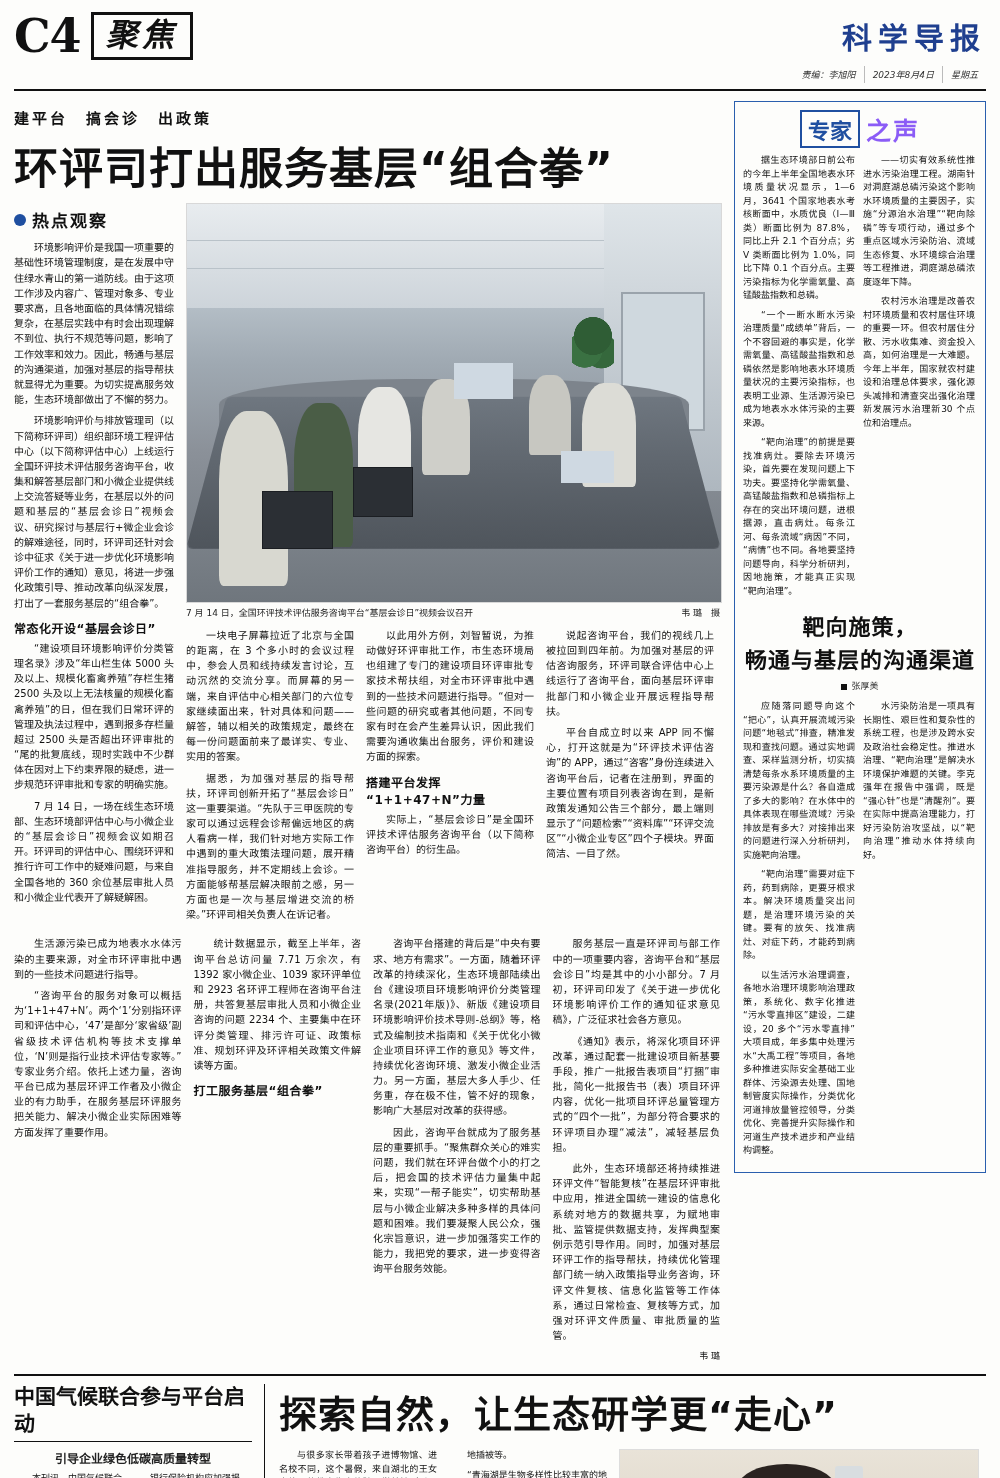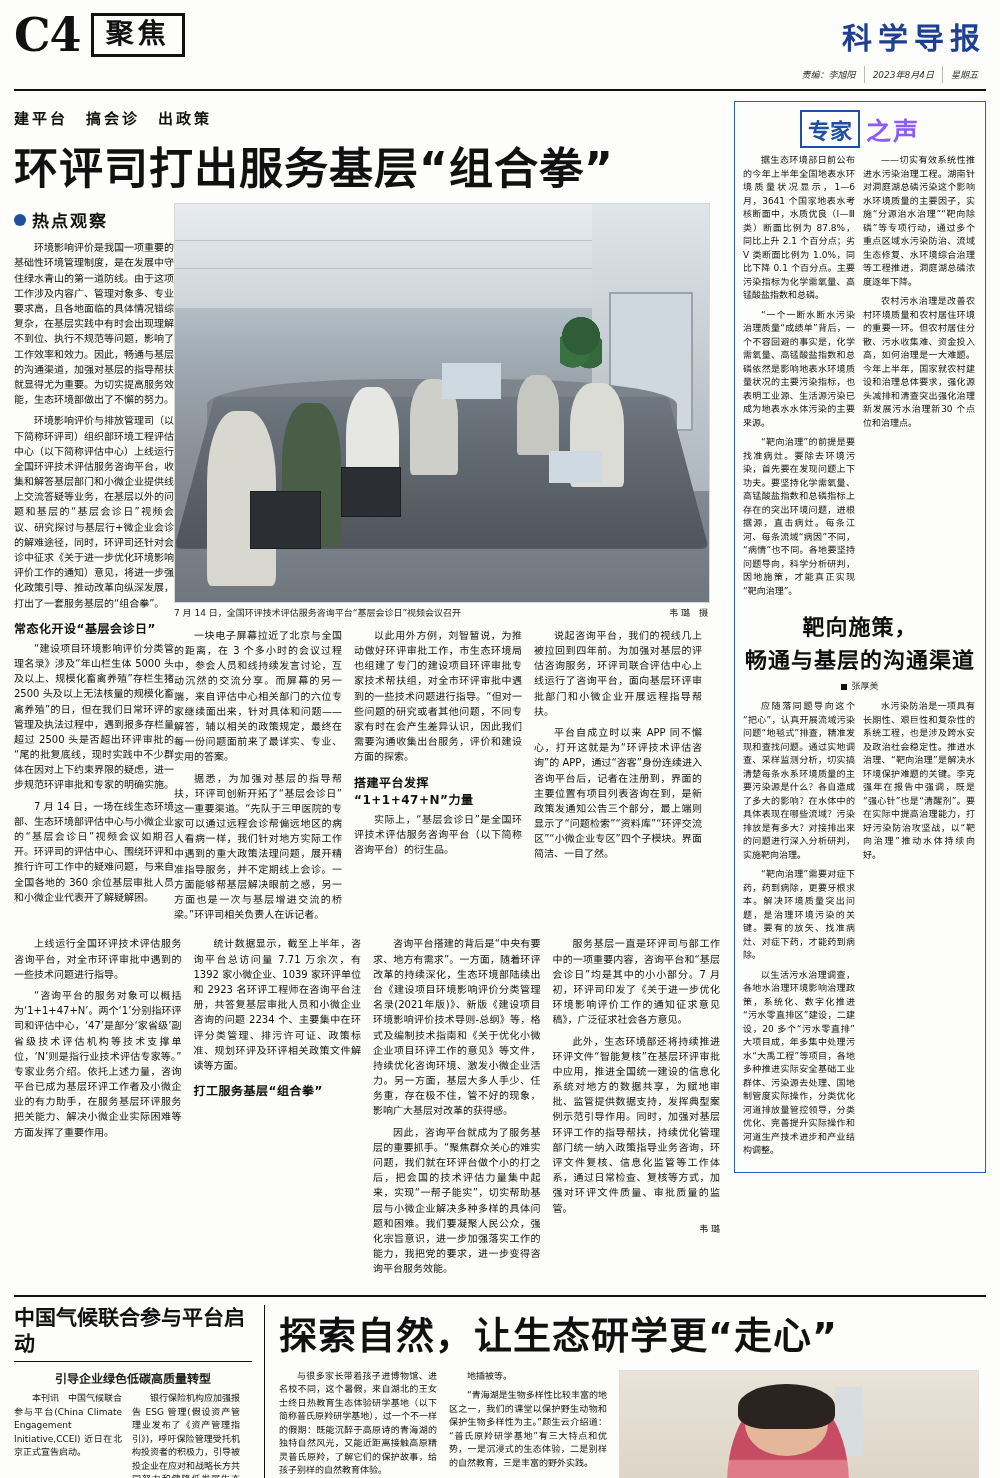--- a/index.html
+++ b/index.html
@@ -11,21 +11,21 @@
     position:relative;
     overflow:hidden;
   }
   .page{position:relative;width:1000px;height:1478px;box-sizing:border-box;padding:0 14px;}
 
   
   .masthead{display:flex;align-items:flex-start;justify-content:space-between;padding-top:12px;}
   .mast-left{display:flex;align-items:center;gap:10px;}
   .page-no{font-family:"DejaVu Serif","Liberation Serif",serif;font-size:46px;font-weight:700;letter-spacing:-1px;line-height:1;}
   .section-box{border:3px solid #111;padding:4px 12px 6px;}
-  .section-box span{font-size:28px;font-weight:700;line-height:1;font-family:"DejaVu Sans","Liberation Sans",sans-serif;letter-spacing:4px;}
+  .section-box span{font-size:32px;font-weight:700;line-height:1;font-family:"DejaVu Sans","Liberation Sans",sans-serif;letter-spacing:4px;font-style:italic;}
   .mast-right{display:flex;flex-direction:column;align-items:flex-end;gap:8px;padding-top:2px;}
   .paper-name{font-family:"DejaVu Serif","Liberation Serif",serif;font-size:30px;font-weight:700;letter-spacing:6px;color:#1f3f8f;}
   .mast-meta{display:flex;gap:0;font-size:9px;color:#333;font-style:italic;}
   .mast-meta div{border-left:1px solid #bbb;padding:2px 8px;}
   .mast-meta div:first-child{border-left:none;}
   .mast-rule{border-top:2px solid #111;margin-top:6px;}
 
   
   .top-area{display:flex;gap:14px;margin-top:10px;}
   .col-main{width:706px;}
@@ -33,21 +33,21 @@
 
   .kicker{font-size:15px;font-weight:700;letter-spacing:3px;margin:6px 0 4px;}
   .headline{font-size:44px;font-weight:700;line-height:1.12;letter-spacing:1px;margin:16px 0 10px;}
 
   .tagbar{display:inline-flex;align-items:center;gap:6px;margin:4px 0 8px;}
   .tag-dot{width:12px;height:12px;border-radius:50%;background:#1f4fa0;display:inline-block;}
   .tag-text{font-size:17px;font-weight:700;letter-spacing:2px;}
   p.t{font-size:10px;line-height:1.52;text-align:justify;margin:0 0 6px;text-indent:2em;}
   .sub-h{font-size:12px;font-weight:700;margin:8px 0 5px;letter-spacing:.5px;}
 
-  .lead-wrap{display:flex;}
+  .lead-wrap{display:flex;gap:12px;}
   .lead-col{width:160px;}
   .photo-col{width:534px;}
   .photo{width:534px;height:398px;border:1px solid #d8d8d8;position:relative;overflow:hidden;
     background:linear-gradient(180deg,#cfd6dc 0%,#b9c3cb 22%,#9fa9b2 40%,#8b9199 62%,#6f767d 100%);}
   .photo .ceiling{position:absolute;left:0;top:0;width:100%;height:26%;
      background:linear-gradient(180deg,#e8ecef,#cdd4da);}
   .photo .ceil-line{position:absolute;height:1px;background:#b9c2c9;left:0;width:100%;}
   .photo .wallR{position:absolute;right:0;top:0;width:22%;height:72%;background:linear-gradient(180deg,#dfe5e9,#aeb7bf);}
   .photo .window{position:absolute;right:3%;top:22%;width:15%;height:34%;background:#cfd8de;border:2px solid #9aa3ab;}
   .photo .plant{position:absolute;right:20%;top:26%;width:42px;height:70px;
@@ -184,33 +184,34 @@
             <div class="c">
               <p class="t">说起咨询平台，我们的视线几上被拉回到四年前。为加强对基层的评估咨询服务，环评司联合评估中心上线运行了咨询平台，面向基层环评审批部门和小微企业开展远程指导帮扶。</p>
               <p class="t">平台自成立时以来 APP 同不懈心，打开这就是为“环评技术评估咨询”的 APP，通过“咨客”身份连续进入咨询平台后，记者在注册到，界面的主要位置有项目列表咨询在到，是新政策发通知公告三个部分，最上端则显示了“问题检索”“资料库”“环评交流区”“小微企业专区”四个子模块。界面简洁、一目了然。</p>
             </div>
           </div>
         </div>
       </div>
 
       <div class="mid-cols">
         <div class="c" style="width:168px">
-          <p class="t">上线运行全国环评技术评估服务咨询平台，对全市环评审批中遇到的一些技术问题进行指导。</p>
+          <p class="t">生活源污染已成为地表水水体污染的主要来源，对全市环评审批中遇到的一些技术问题进行指导。</p>
           <p class="t">“咨询平台的服务对象可以概括为‘1+1+47+N’。两个‘1’分别指环评司和评估中心，‘47’是部分‘家省级’副省级技术评估机构等技术支撑单位，‘N’则是指行业技术评估专家等。”专家业务介绍。依托上述力量，咨询平台已成为基层环评工作者及小微企业的有力助手，在服务基层环评服务把关能力、解决小微企业实际困难等方面发挥了重要作用。</p>
         </div>
         <div class="c" style="width:168px">
           <p class="t">统计数据显示，截至上半年，咨询平台总访问量 7.71 万余次，有 1392 家小微企业、1039 家环评单位和 2923 名环评工程师在咨询平台注册，共答复基层审批人员和小微企业咨询的问题 2234 个、主要集中在环评分类管理、排污许可证、政策标准、规划环评及环评相关政策文件解读等方面。</p>
           <div class="sub-h">打工服务基层“组合拳”</div>
         </div>
         <div class="c" style="width:168px">
           <p class="t">咨询平台搭建的背后是“中央有要求、地方有需求”。一方面，随着环评改革的持续深化，生态环境部陆续出台《建设项目环境影响评价分类管理名录(2021年版)》、新版《建设项目环境影响评价技术导则-总纲》等，格式及编制技术指南和《关于优化小微企业项目环评工作的意见》等文件，持续优化咨询环境、激发小微企业活力。另一方面，基层大多人手少、任务重，存在极不住，管不好的现象，影响广大基层对改革的获得感。</p>
           <p class="t">因此，咨询平台就成为了服务基层的重要抓手。“聚焦群众关心的难实问题，我们就在环评台做个小的打之后，把会国的技术评估力量集中起来，实现“一帮子能实”，切实帮助基层与小微企业解决多种多样的具体问题和困难。我们要凝聚人民公众，强化宗旨意识，进一步加强落实工作的能力，我把党的要求，进一步变得咨询平台服务效能。</p>
         </div>
         <div class="c" style="width:168px">
           <p class="t">服务基层一直是环评司与部工作中的一项重要内容，咨询平台和“基层会诊日”均是其中的小小部分。7 月初，环评司印发了《关于进一步优化环境影响评价工作的通知征求意见稿》，广泛征求社会各方意见。</p>
+          <p class="t">《通知》表示，将深化项目环评改革，通过配套一批建设项目新基要手段，推广一批报告表项目“打捆”审批，简化一批报告书（表）项目环评内容，优化一批项目环评总量管理方式的“四个一批”，为部分符合要求的环评项目办理“减法”，减轻基层负担。</p>
           <p class="t">此外，生态环境部还将持续推进环评文件“智能复核”在基层环评审批中应用，推进全国统一建设的信息化系统对地方的数据共享，为赋地审批、监管提供数据支持，发挥典型案例示范引导作用。同时，加强对基层环评工作的指导帮扶，持续优化管理部门统一纳入政策指导业务咨询，环评文件复核、信息化监管等工作体系，通过日常检查、复核等方式，加强对环评文件质量、审批质量的监管。</p>
           <div class="sign">韦 璐</div>
         </div>
       </div>
     </div>
 
     <div class="col-side">
       <div class="expert-box">
         <div class="expert-head">
           <div class="expert-box2">专家</div>

